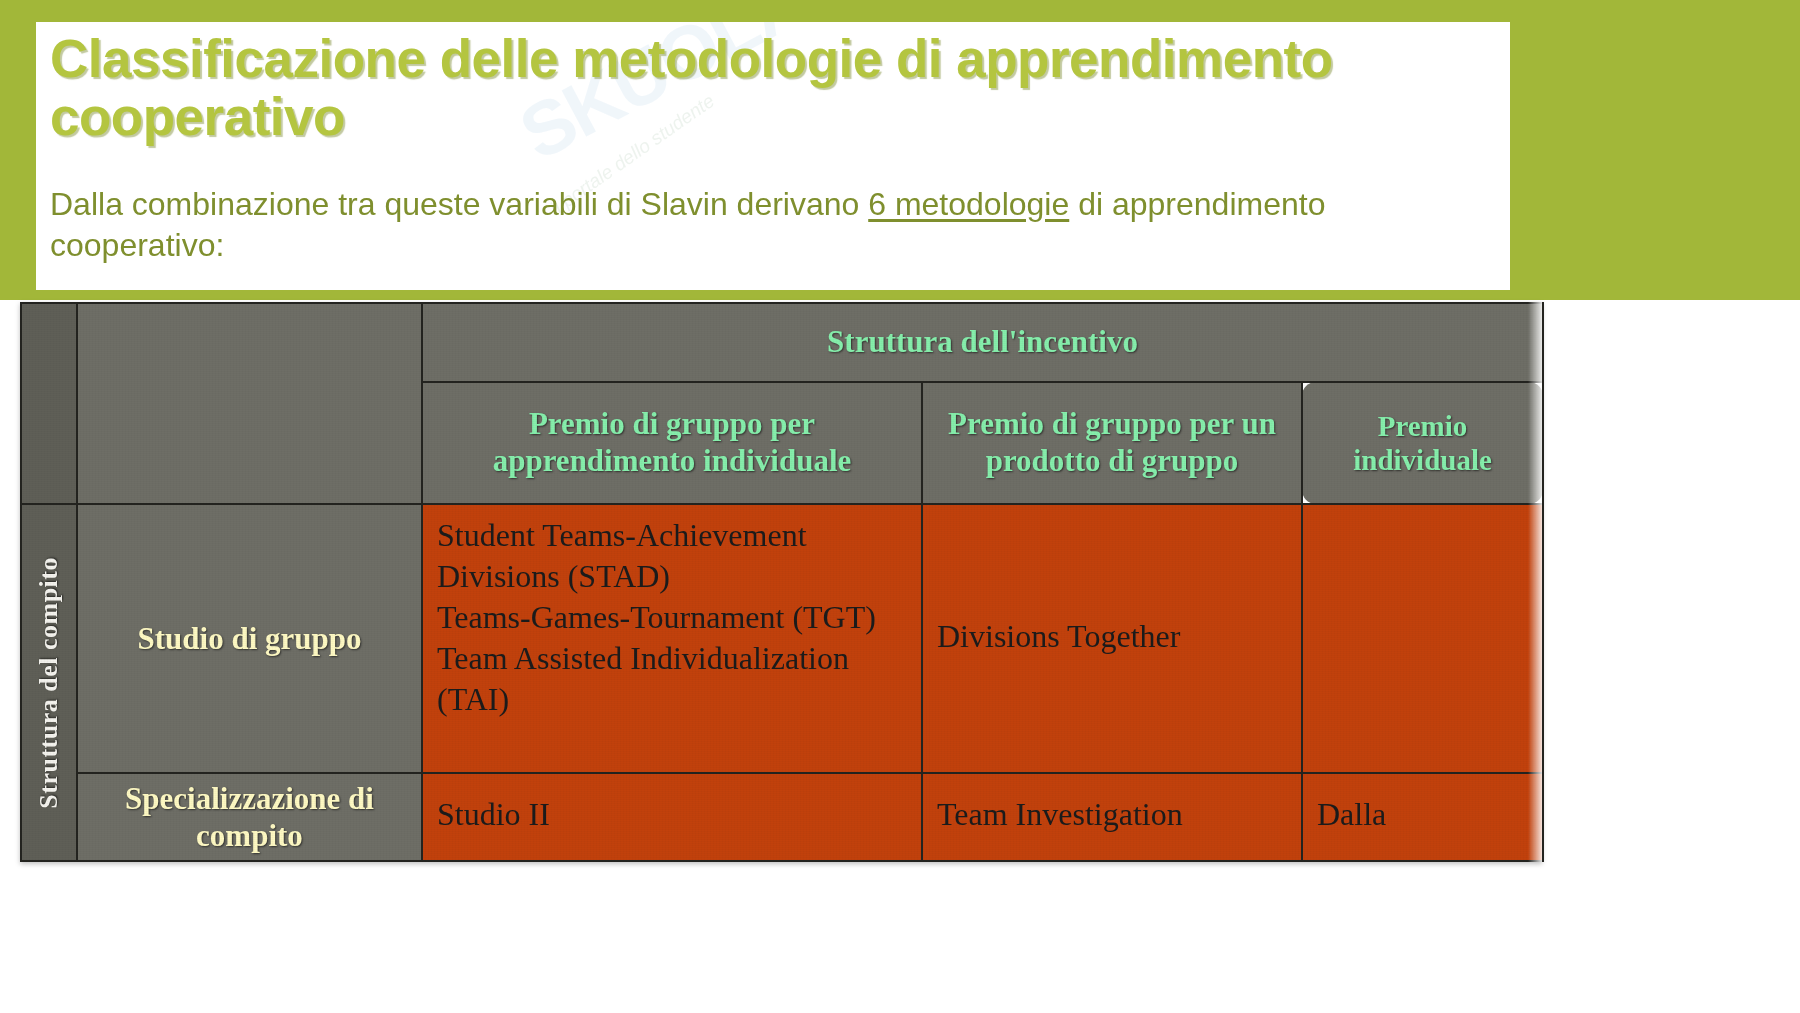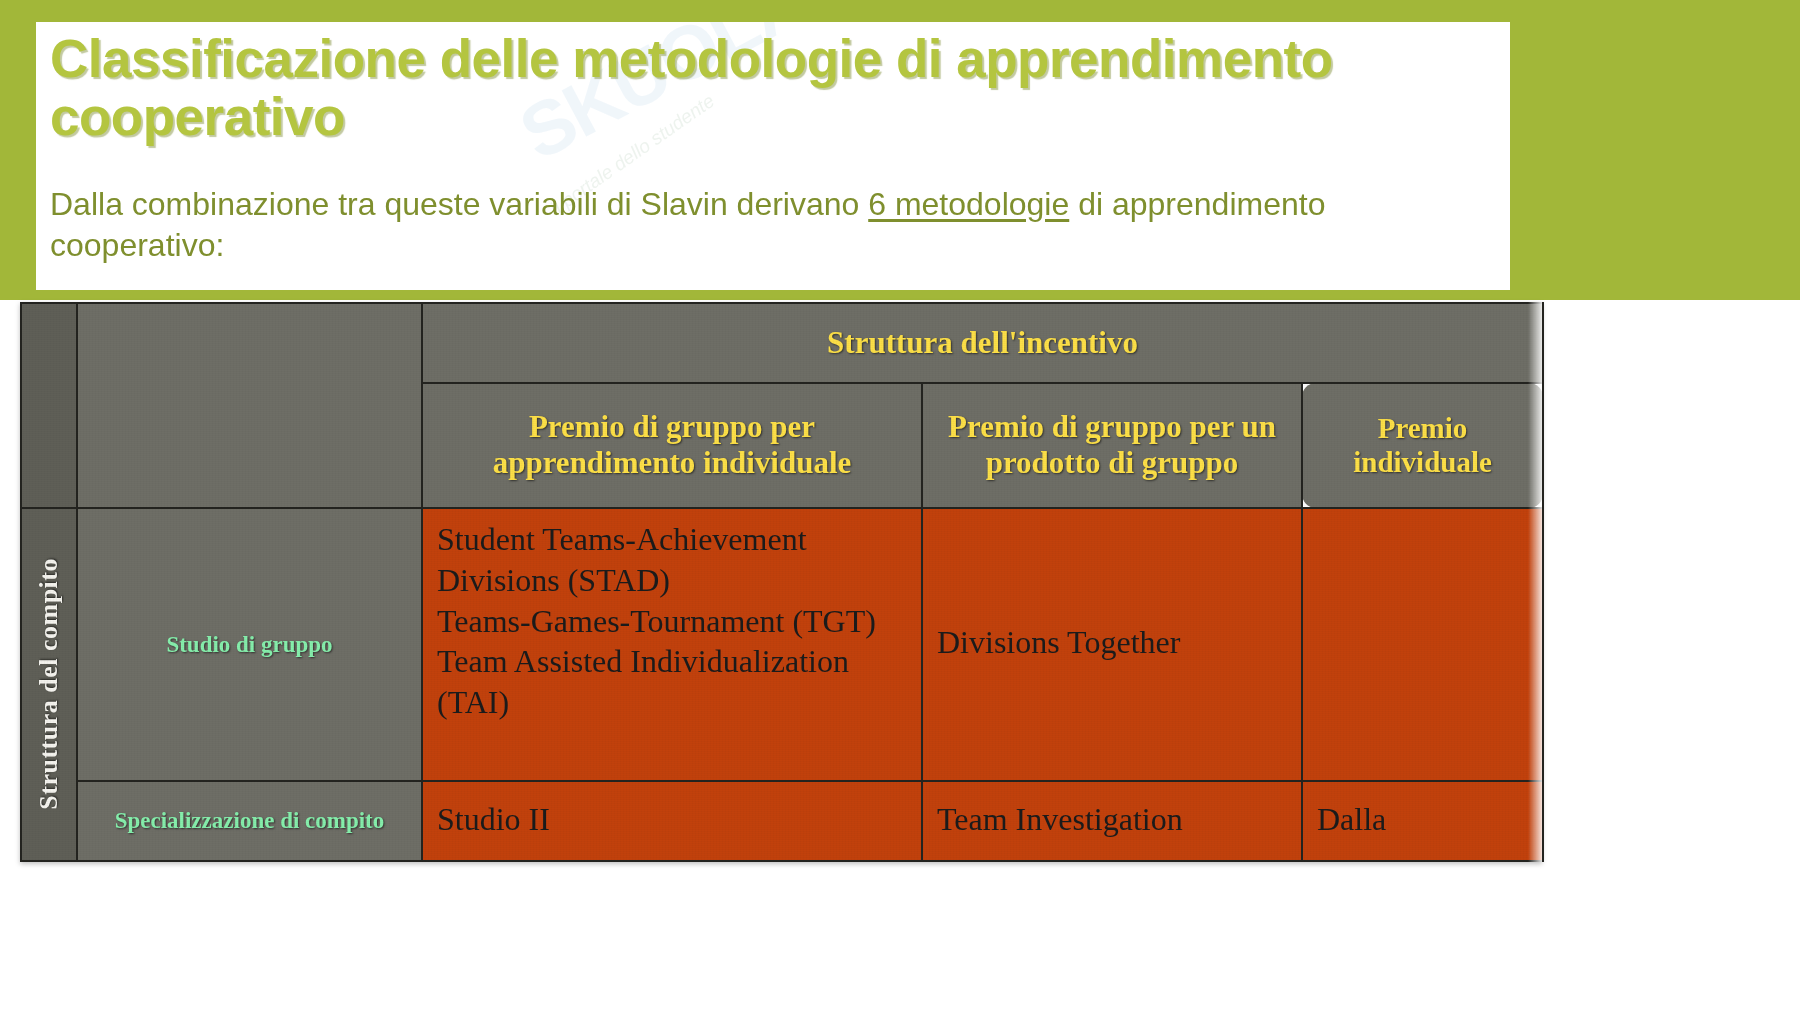--- a/index.html
+++ b/index.html
@@ -124,44 +124,44 @@
   }
   table.cl-table td {
     border: 2px solid #23231f;
     vertical-align: middle;
     padding: 0;
   }
 
   
   .hcell {
     background: #6e6e66;
-    color: #fde047;
+    color: #86efac;
     text-align: center;
     font-size: 31px;
     line-height: 1.18;
     font-weight: 600;
     text-shadow: 1px 1px 2px rgba(0,0,0,0.55);
     padding: 14px 8px !important;
   }
   .hcell.small {
     font-size: 29px;
     border-radius: 14px;
   }
   .corner {
     background: #6e6e66;
   }
   .spine {
     background: #5f5f57;
     width: 56px;
   }
   .rowlabel {
     background: #6e6e66;
-    color: #86efac;
+    color: #fef9c3;
     text-align: center;
-    font-size: 23px;
+    font-size: 31px;
     line-height: 1.2;
     font-weight: 600;
     text-shadow: 1px 1px 2px rgba(0,0,0,0.55);
     padding: 6px 6px !important;
   }
 
   .vlabel-wrap {
     width: 100%;
     height: 100%;
     display: flex;

